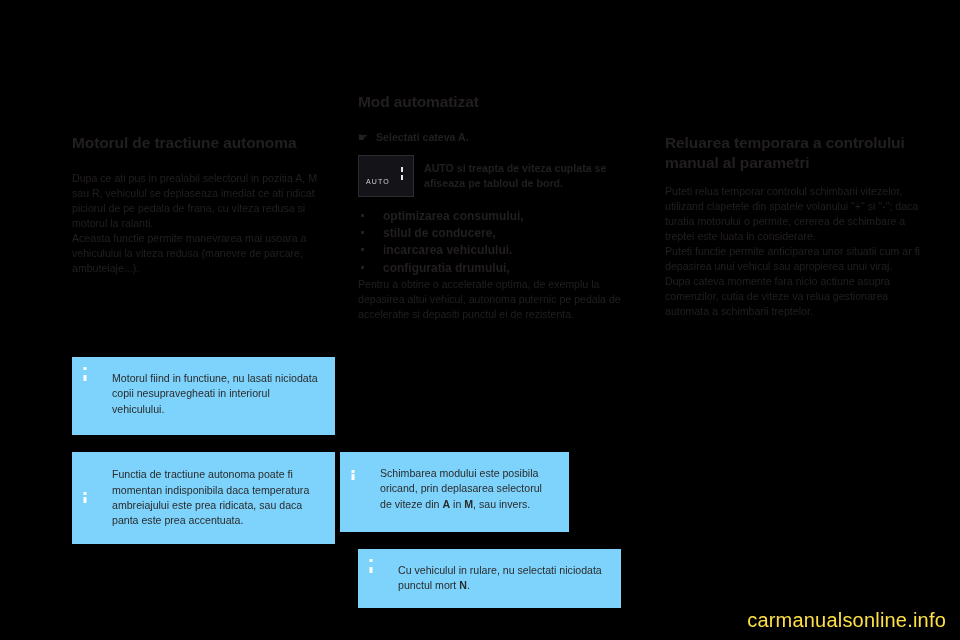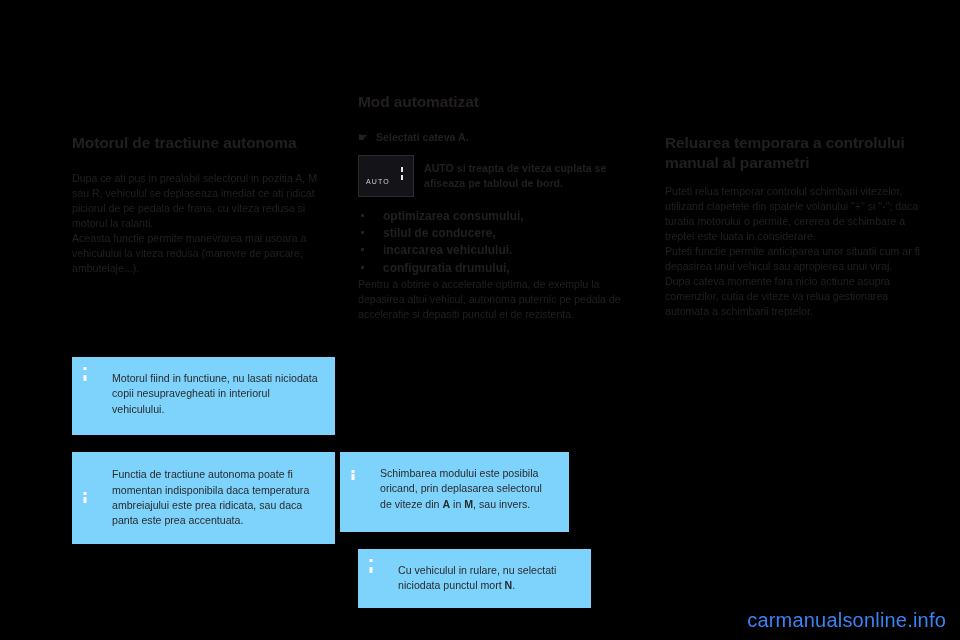--- a/index.html
+++ b/index.html
@@ -228,21 +228,21 @@
     background: #ffffff;
   }
 
   
   .watermark {
     position: absolute;
     right: 14px;
     bottom: 8px;
     font-size: 20px;
     letter-spacing: 0.2px;
-    color: #3b82f6;
+    color: #fde047;
     font-family: "Liberation Sans", sans-serif;
   }
 </style>
 </head>
 <body>
 
 <div class="page">
 
   <div class="col col-left" style="top:133px;">
     <h2 class="heading">
@@ -299,21 +299,21 @@
     <div class="body-text">
       <p>Pentru a obtine o acceleratie optima, de exemplu la depasirea altui vehicul, autonoma puternic pe pedala de acceleratie si depasiti punctul ei de rezistenta.</p>
     </div>
   </div>
 
   <div class="callout" style="left:340px; top:452px; width:229px; height:80px;">
     <span class="icon-slot"><span class="info-icon"></span></span>
     <span class="callout-text"><span>Schimbarea modului este posibila oricand, prin deplasarea selectorul de viteze din </span><b>A</b><span> in </span><b>M</b><span>, sau invers.</span></span>
   </div>
 
-  <div class="callout" style="left:358px; top:549px; width:233px; height:59px;">
+  <div class="callout" style="left:358px; top:549px; width:263px; height:59px;">
     <span class="icon-slot"><span class="danger-icon"></span></span>
     <span class="callout-text"><span>Cu vehiculul in rulare, nu selectati niciodata punctul mort </span><b>N</b><span>.</span></span>
   </div>
 
   <div class="col col-right" style="top:133px; width:268px;">
     <h2 class="heading">
       <span>Reluarea temporara a controlului</span>
       <span class="sub">manual al parametri</span>
     </h2>
     <div class="gap-sm"></div>

